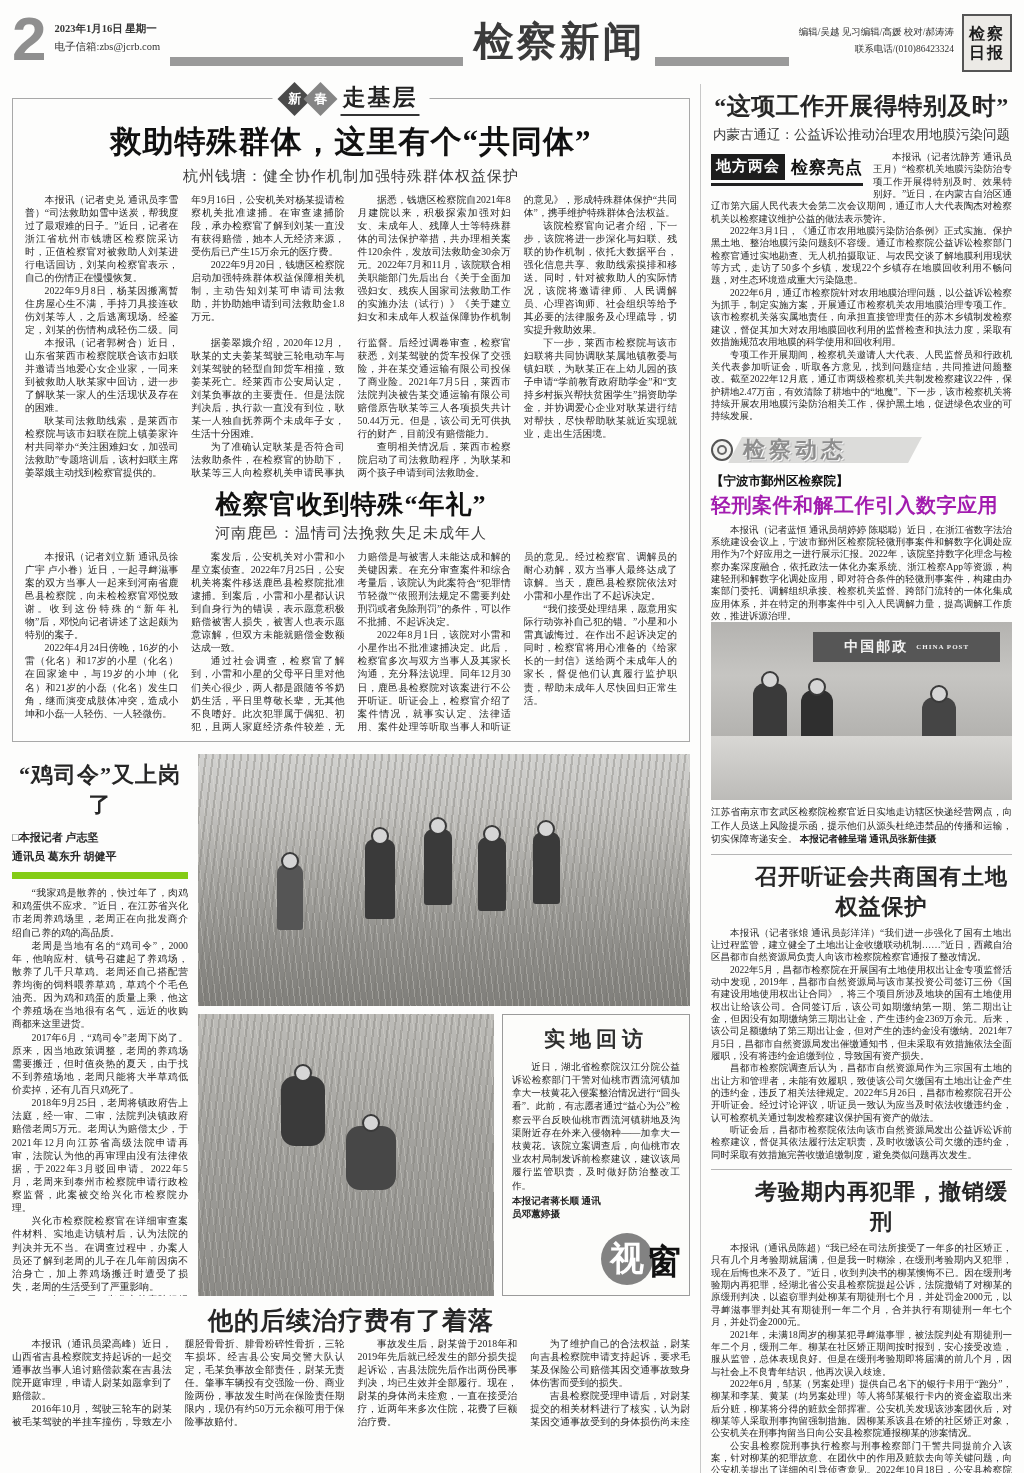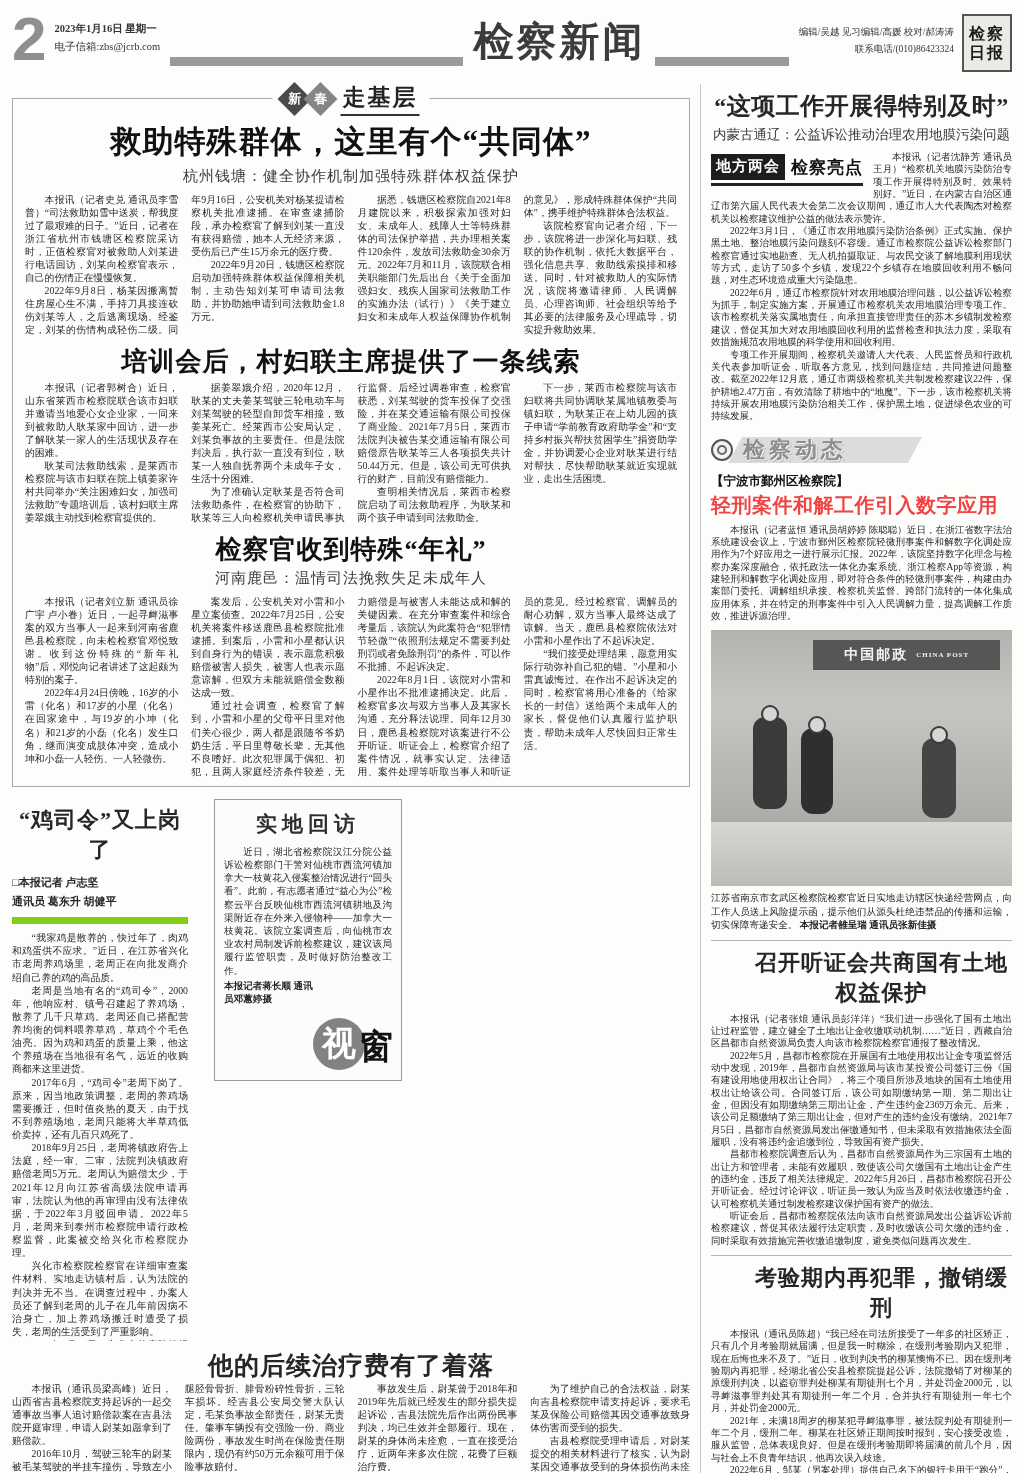--- a/index.html
+++ b/index.html
@@ -40,21 +40,21 @@
   .h-sub{ text-align:center; font-size:15px; color:#3c3c3c; margin-bottom:7px; letter-spacing:1px;}
   .h2-main{ text-align:center; font-size:26px; font-weight:900; color:#111; margin:8px 0 2px 0; letter-spacing:1px;}
   .cols4{ columns:4; column-gap:13px; font-size:9.8px; line-height:1.33; text-align:justify; }
   .cols4 p, .justp p{ text-indent:2em; }
   
   .bl{ display:grid; grid-template-columns:176px 1fr; gap:10px; margin-top:12px;}
   .chick{ height:542px; overflow:hidden;}
   .chick h3{ font-size:22px; font-weight:900; text-align:center; letter-spacing:1px; margin:6px 0 8px 0;}
   .byline{ border-bottom:7px solid #84cc16; padding-bottom:5px; margin-bottom:7px; font-size:11px; font-weight:bold; line-height:1.8;}
   .chick .body{ font-size:9.8px; line-height:1.34; text-align:justify;}
-  .photos{ display:flex; flex-direction:row; gap:8px;border-radius:27px;}
+  .photos{ display:flex; flex-direction:column; gap:8px;border-radius:27px;}
   .photo{ position:relative; overflow:hidden; background:#b9b9b9;}
   .photo1{ height:252px;
      background:linear-gradient(180deg,#d2d2d0 0%,#c3c2bf 22%,#a8a7a3 48%,#8f8e8a 75%,#7f7e7a 100%);}
   .grass{ position:absolute; inset:0;
      background:repeating-linear-gradient(97deg, rgba(120,118,112,.35) 0 2px, transparent 2px 7px),
                 repeating-linear-gradient(83deg, rgba(230,228,220,.30) 0 1px, transparent 1px 6px);}
   .fig{ position:absolute; background:#3a3a3a; border-radius:9px 9px 3px 3px;}
   .fig::before{ content:""; position:absolute; top:-12px; left:50%; transform:translateX(-50%);
      width:14px; height:14px; border-radius:50%; background:#d6d6d6; border:2px solid #3a3a3a;}
   .row2{ display:grid; grid-template-columns:1fr 188px; gap:8px;}
@@ -85,22 +85,22 @@
   .tag1{ background:#1d1d1d; color:#fff; font-size:15px; font-weight:900; padding:3px 5px; letter-spacing:1px; white-space:nowrap;}
   .tag2{ font-size:17px; font-weight:900; color:#111; padding:2px 0 0 6px; letter-spacing:1px; white-space:nowrap;}
   .dongtai{ position:relative; margin:10px 0 6px 0; height:34px; display:flex; align-items:center;}
   .dongtai .sw{ position:absolute; left:24px; top:4px; width:180px; height:26px; background:#dcdcda; transform:skewX(-28deg);}
   .target{ width:22px; height:22px; border-radius:50%; border:2px solid #555; position:relative; background:#f2f2f0; flex:none;}
   .target::before{ content:""; position:absolute; inset:4px; border-radius:50%; border:2px solid #666;}
   .target::after{ content:""; position:absolute; inset:9px; border-radius:50%; background:#555;}
   .dongtai .dt{ position:relative; font-size:22px; font-weight:900; color:#8d8d8d; letter-spacing:4px; margin-left:10px;
                 text-shadow:1px 1px 0 #fff, 2px 2px 0 #b9b9b9;}
   .bracket{ font-size:12.5px; font-weight:bold; color:#111; margin-top:2px;}
-  .r-t2{ font-family:"Liberation Sans","DejaVu Sans",sans-serif; font-size:20px; font-weight:900; color:#ef4444; margin:2px 0 5px 0; letter-spacing:.5px;}
-  .photo-post{ height:256px; margin-top:8px;
+  .r-t2{ font-family:"Liberation Sans","DejaVu Sans",sans-serif; font-size:20px; font-weight:900; color:#a21caf; margin:2px 0 5px 0; letter-spacing:.5px;}
+  .photo-post{ height:178px; margin-top:0;
      background:linear-gradient(180deg,#b4b3b0 0%,#c6c5c2 30%,#b0afac 70%,#97968f 100%);}
   .postsign{ position:absolute; top:10px; left:34%; right:4%; height:30px; background:#565656; color:#f3f3f3;
      display:flex; align-items:center; justify-content:center; gap:8px; font-weight:bold;}
   .postsign .cn{ font-size:14px; letter-spacing:2px;}
   .postsign .en{ font-size:7px; letter-spacing:1px;}
   .counter{ position:absolute; bottom:0; left:0; right:0; height:64px; background:linear-gradient(180deg,#d8d7d4,#bcbbb8);}
   .caption{ font-size:9.6px; line-height:1.4; text-align:justify; margin-top:5px; color:#222;}
   .caption .cred{ font-weight:900;}
   .rhr{ border:none; border-top:1px solid #b5b5b5; margin:8px 0 7px 0;}
   .r-t3{ text-align:center; font-size:22px; font-weight:900; letter-spacing:1px; margin-bottom:5px;margin-left:40px;}
@@ -148,21 +148,20 @@
         <h1 class="h-main">救助特殊群体，这里有个“共同体”</h1>
         <div class="h-sub">杭州钱塘：健全协作机制加强特殊群体权益保护</div>
         <div class="cols4">
             <p>本报讯（记者史兑 通讯员李雪普）“司法救助如雪中送炭，帮我度过了最艰难的日子。”近日，记者在浙江省杭州市钱塘区检察院采访时，正值检察官对被救助人刘某进行电话回访，刘某向检察官表示，自己的伤情正在慢慢恢复。</p>
             <p>2022年9月8日，杨某因搬离暂住房屋心生不满，手持刀具接连砍伤刘某等人，之后逃离现场。经鉴定，刘某的伤情构成轻伤二级。同年9月16日，公安机关对杨某提请检察机关批准逮捕。在审查逮捕阶段，承办检察官了解到刘某一直没有获得赔偿，她本人无经济来源，受伤后已产生15万余元的医疗费。</p>
             <p>2022年9月20日，钱塘区检察院启动加强特殊群体权益保障相关机制，主动告知刘某可申请司法救助，并协助她申请到司法救助金1.8万元。</p>
             <p>据悉，钱塘区检察院自2021年8月建院以来，积极探索加强对妇女、未成年人、残障人士等特殊群体的司法保护举措，共办理相关案件120余件，发放司法救助金30余万元。2022年7月和11月，该院联合相关职能部门先后出台《关于全面加强妇女、残疾人国家司法救助工作的实施办法（试行）》《关于建立妇女和未成年人权益保障协作机制的意见》，形成特殊群体保护“共同体”，携手维护特殊群体合法权益。</p>
             <p>该院检察官向记者介绍，下一步，该院将进一步深化与妇联、残联的协作机制，依托大数据平台，强化信息共享、救助线索摸排和移送。同时，针对被救助人的实际情况，该院将邀请律师、人民调解员、心理咨询师、社会组织等给予其必要的法律服务及心理疏导，切实提升救助效果。</p>
           </div>
 
-        <h2 class="h2-main">培训会后，村妇联主席提供了一条线索</h2>
         <div class="cols4">
             <p>本报讯（记者郭树合）近日，山东省莱西市检察院联合该市妇联并邀请当地爱心女企业家，一同来到被救助人耿某家中回访，进一步了解耿某一家人的生活现状及存在的困难。</p>
             <p>耿某司法救助线索，是莱西市检察院与该市妇联在院上镇姜家许村共同举办“关注困难妇女，加强司法救助”专题培训后，该村妇联主席姜翠娥主动找到检察官提供的。</p>
             <p>据姜翠娥介绍，2020年12月，耿某的丈夫姜某驾驶三轮电动车与刘某驾驶的轻型自卸货车相撞，致姜某死亡。经莱西市公安局认定，刘某负事故的主要责任。但是法院判决后，执行款一直没有到位，耿某一人独自抚养两个未成年子女，生活十分困难。</p>
             <p>为了准确认定耿某是否符合司法救助条件，在检察官的协助下，耿某等三人向检察机关申请民事执行监督。后经过调卷审查，检察官获悉，刘某驾驶的货车投保了交强险，并在某交通运输有限公司投保了商业险。2021年7月5日，莱西市法院判决被告某交通运输有限公司赔偿原告耿某等三人各项损失共计50.44万元。但是，该公司无可供执行的财产，目前没有赔偿能力。</p>
             <p>查明相关情况后，莱西市检察院启动了司法救助程序，为耿某和两个孩子申请到司法救助金。</p>
             <p>下一步，莱西市检察院与该市妇联将共同协调耿某属地镇教委与镇妇联，为耿某正在上幼儿园的孩子申请“学前教育政府助学金”和“支持乡村振兴帮扶贫困学生”捐资助学金，并协调爱心企业对耿某进行结对帮扶，尽快帮助耿某就近实现就业，走出生活困境。</p>
           </div>
 
         <h2 class="h2-main">检察官收到特殊“年礼”</h2>

